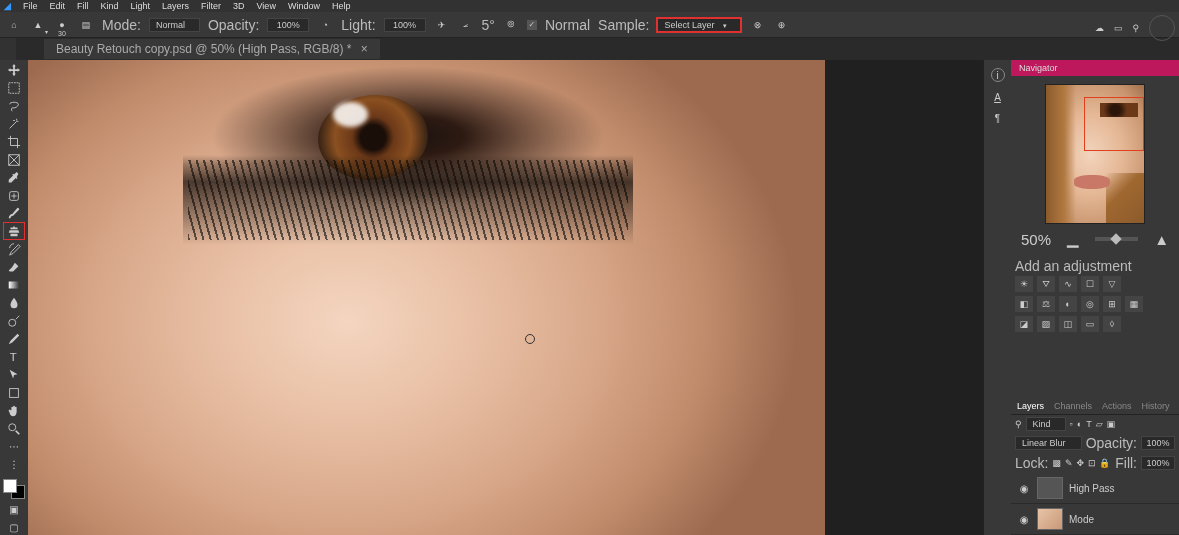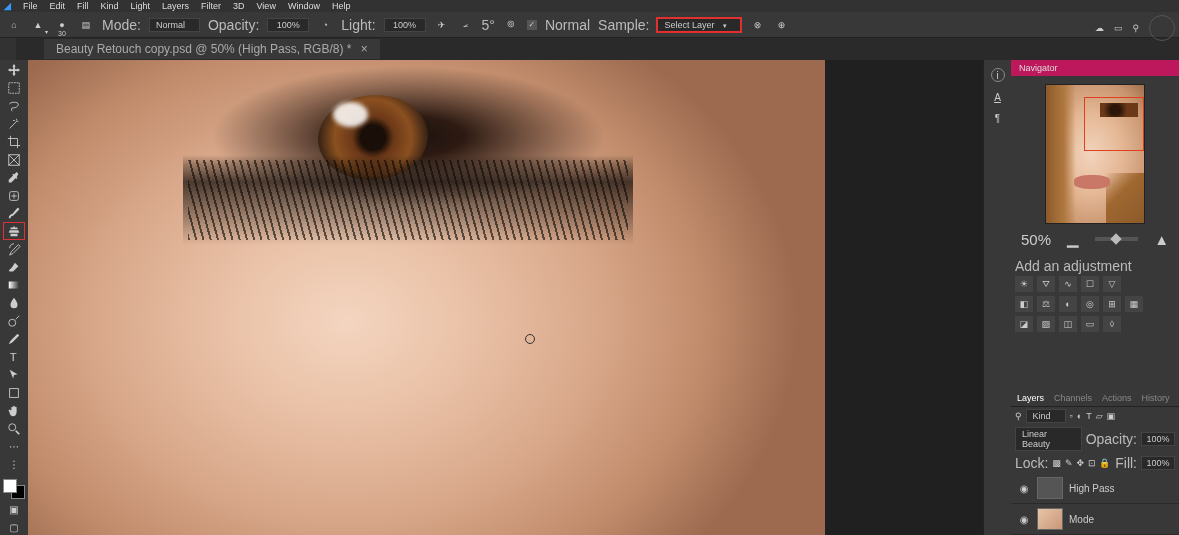--- a/index.html
+++ b/index.html
@@ -315,21 +315,21 @@
       <div class="layer-ctrl">
         <span>⚲</span>
         <div class="dropdown">Kind</div>
         <span>▫</span>
         <span>◐</span>
         <span>T</span>
         <span>▱</span>
         <span>▣</span>
       </div>
       <div class="layer-ctrl">
-        <div class="dropdown" style="flex:1">Linear Beauty</div>
+        <div class="dropdown" style="flex:1">Linear Blur</div>
         <span class="lbl">Opacity:</span>
         <div class="numfield" style="width:34px">100%</div>
       </div>
       <div class="layer-ctrl">
         <span class="lbl">Lock:</span>
         <span>▩</span>
         <span>✎</span>
         <span>✥</span>
         <span>⊡</span>
         <span>🔒</span>

